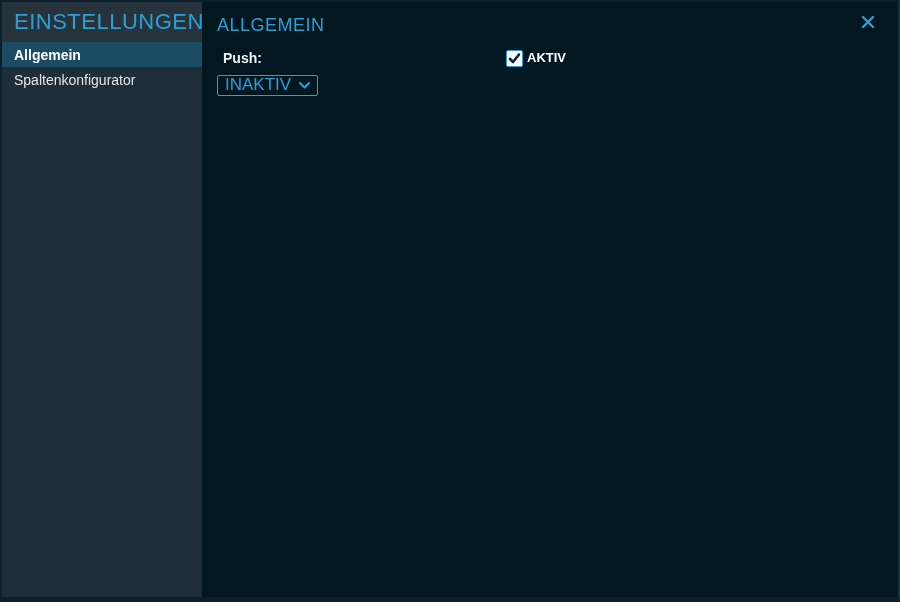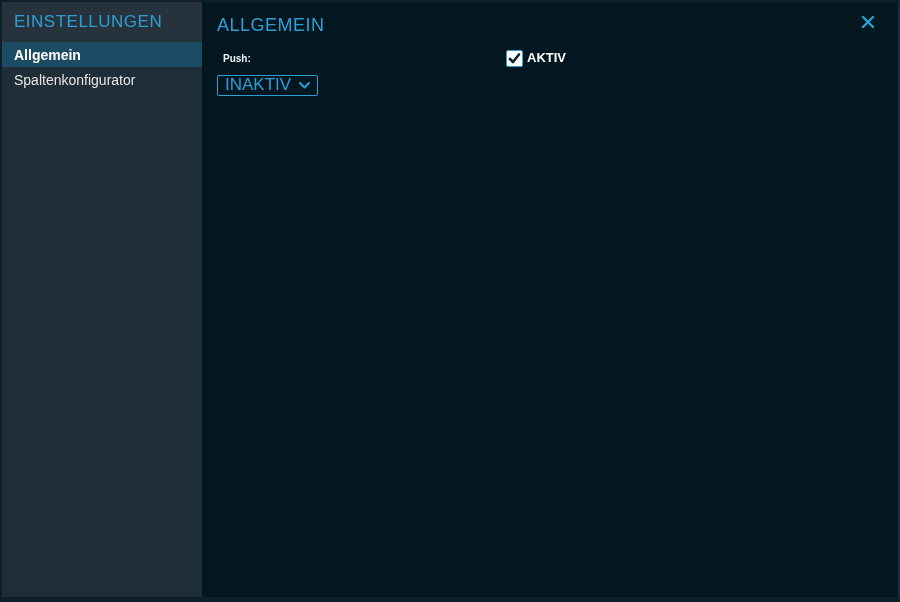--- a/index.html
+++ b/index.html
@@ -26,21 +26,21 @@
     display: flex;
     flex-direction: column;
   }
   .sidebar-header {
     height: 40px;
     background: #26333d;
     display: flex;
     align-items: center;
     padding-left: 12px;
     color: #2e9fd4;
-    font-size: 17px;
+    font-size: 22px;
     letter-spacing: 0.5px;
   }
   .sidebar-nav { display: flex; flex-direction: column; }
   .sidebar-item {
     height: 25px;
     display: flex;
     align-items: center;
     padding-left: 12px;
     font-size: 14px;
     color: #e5e5e5;
@@ -82,21 +82,21 @@
   .form-row {
     display: flex;
     align-items: center;
     min-height: 22px;
     margin-bottom: 5px;
   }
   .form-label {
     width: 289px;
     flex: 0 0 289px;
     color: #eef3f5;
-    font-size: 10px;
+    font-size: 14px;
     font-weight: bold;
     padding-left: 6px;
   }
   .control { display: flex; align-items: flex-start; }
   
   .checkbox {
     width: 17px;
     height: 17px;
     border: 1px solid #2e9fd4;
     border-radius: 2px;

